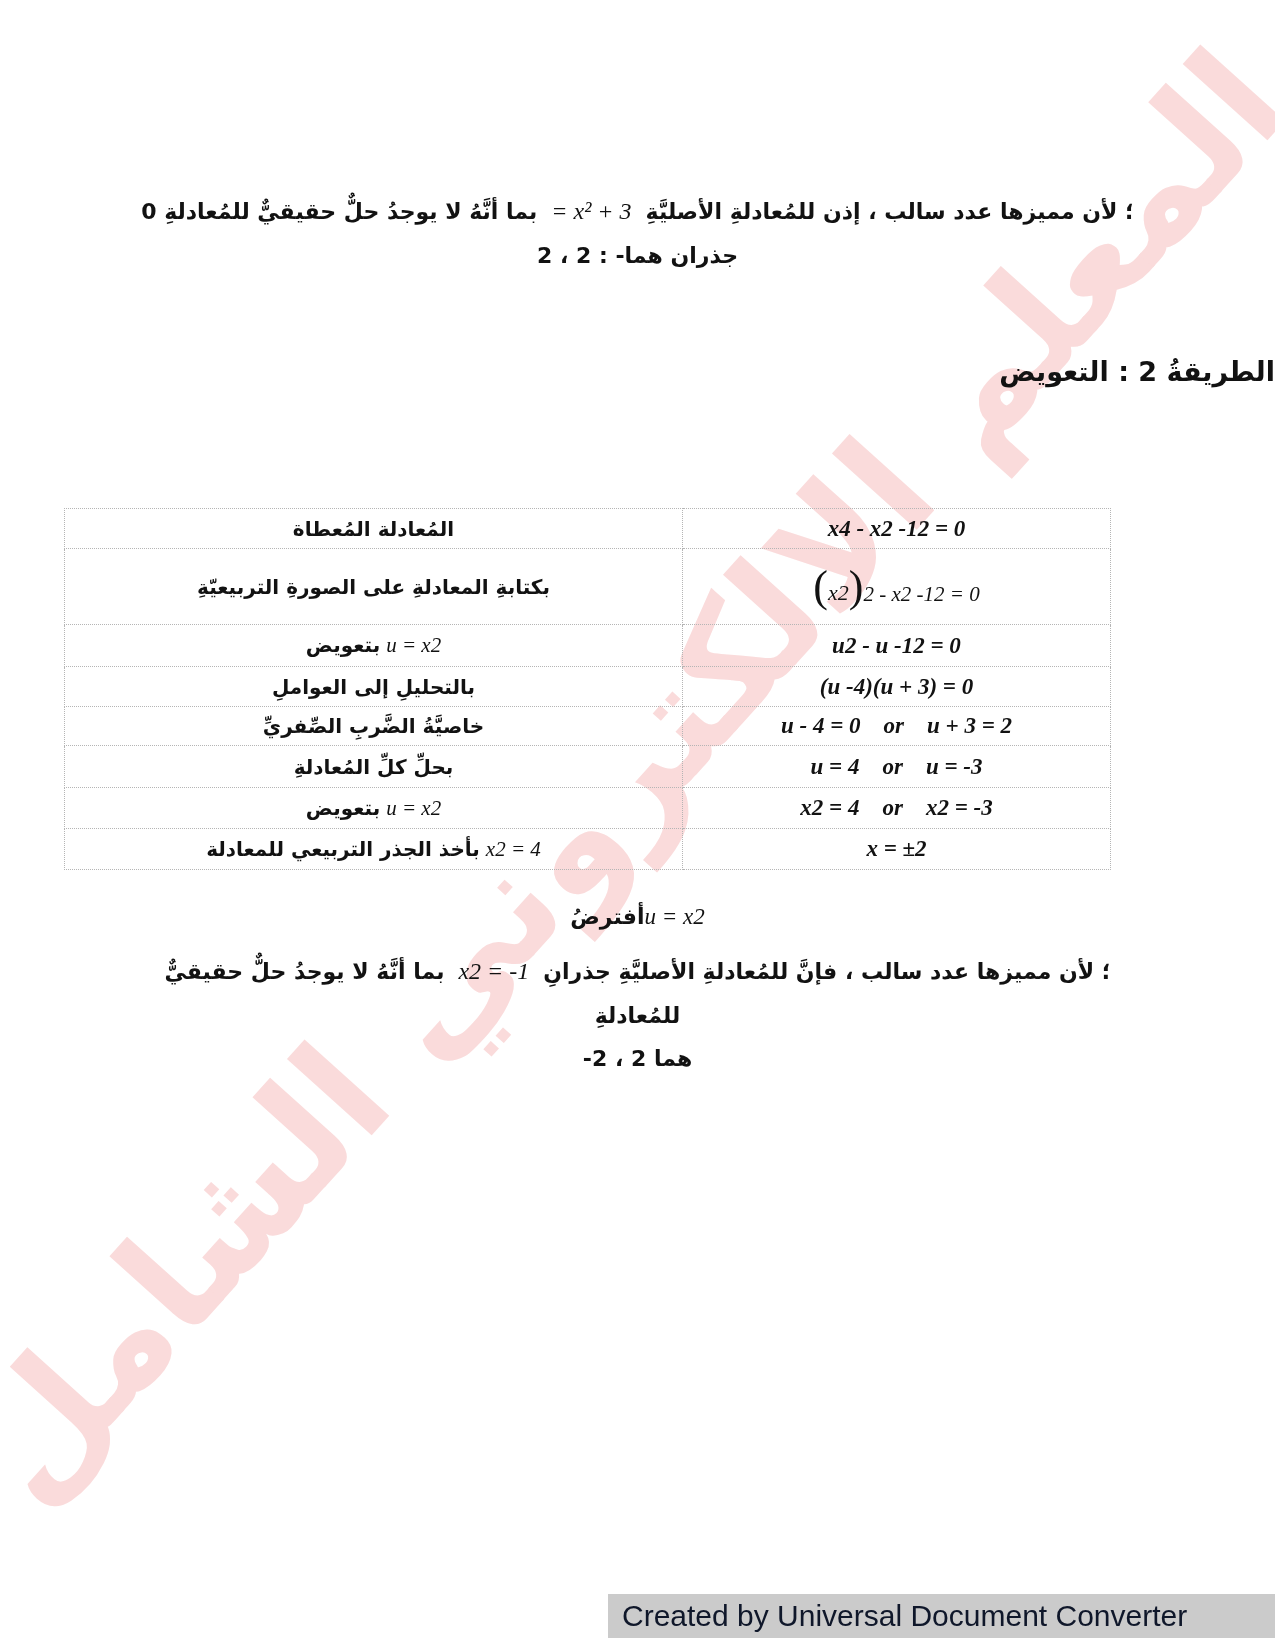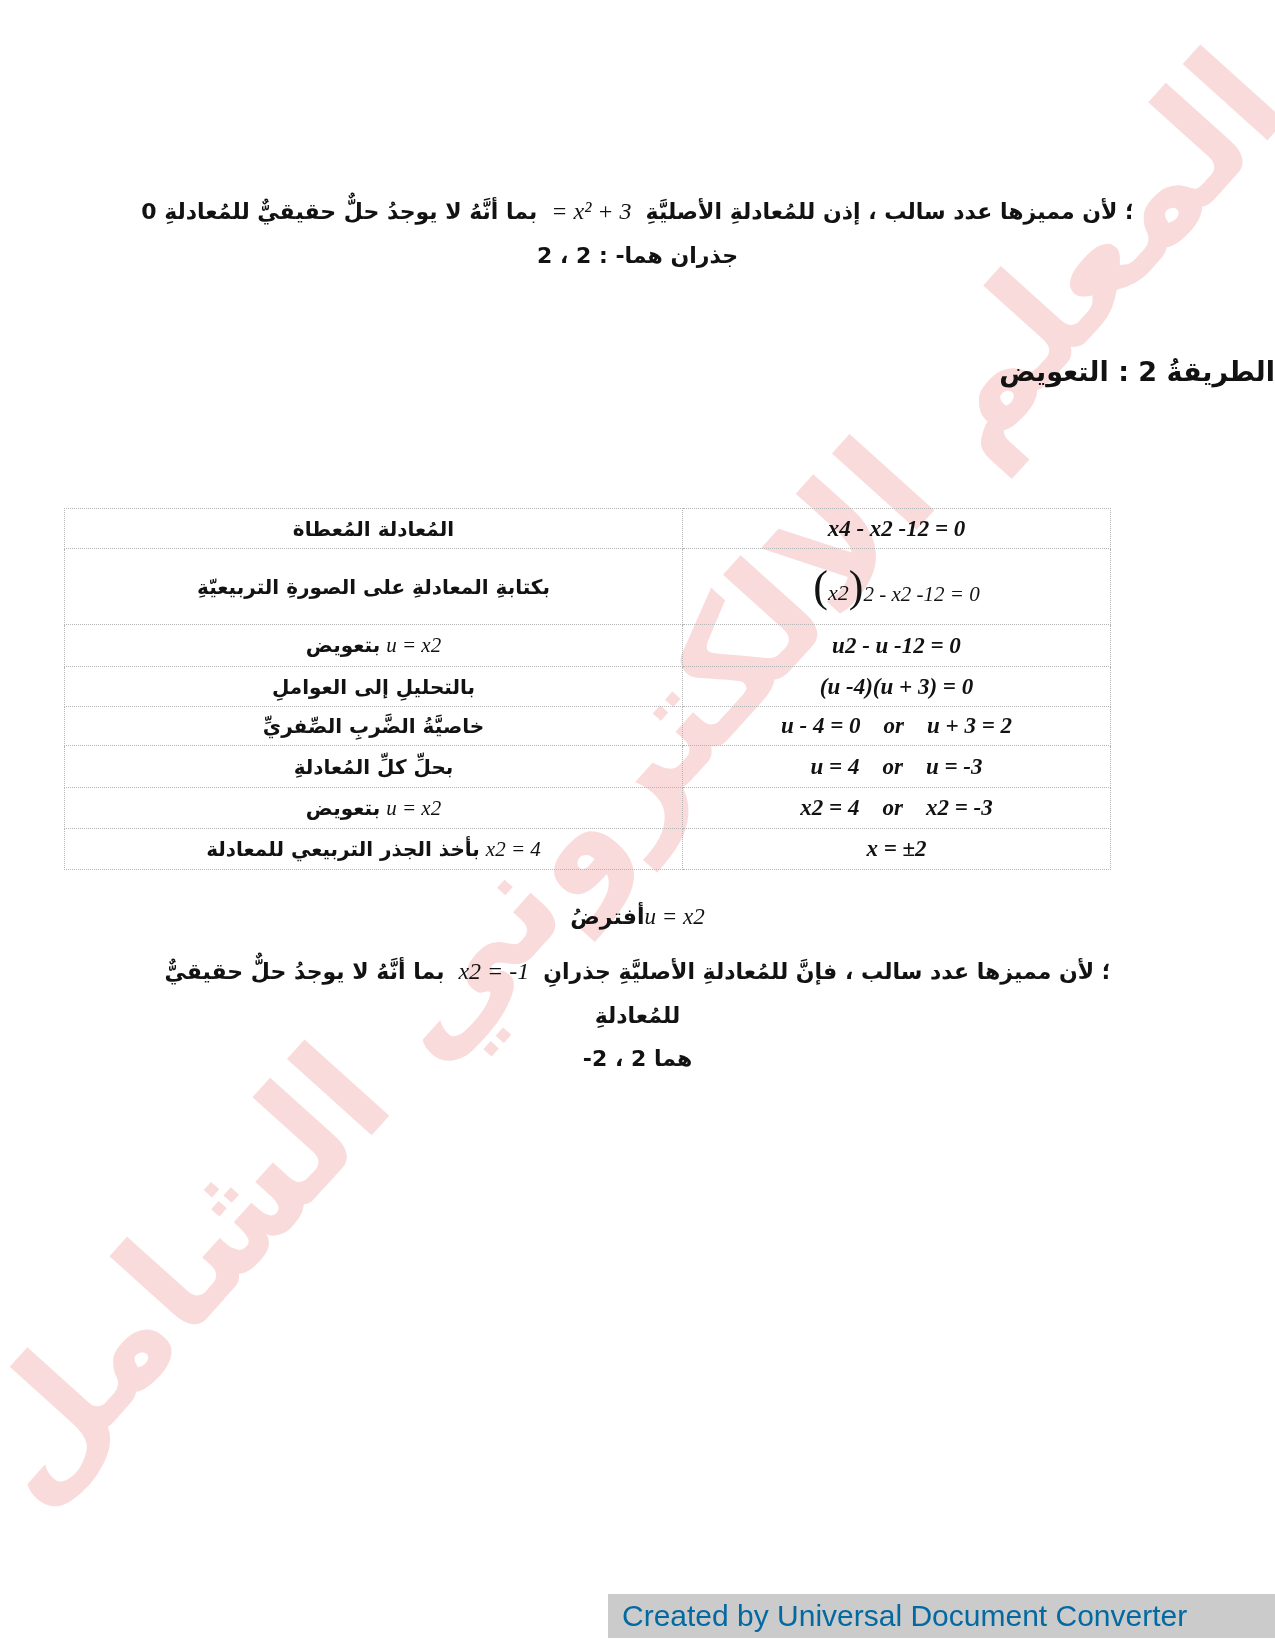--- a/index.html
+++ b/index.html
@@ -58,21 +58,21 @@
     font-size:22px;font-weight:bold;direction:ltr;
   }
   .assume .math{font-size:23px;}
   
   .footer{
     position:absolute;left:608px;right:0;top:1594px;height:44px;
     background:#cbcbcb;z-index:2;display:flex;align-items:center;
     padding-left:14px;box-sizing:border-box;
   }
   .footer span{
-    color:#0369a1;font-size:30px;font-weight:normal;
+    color:#0f172a;font-size:30px;font-weight:normal;
     font-family:"Liberation Sans", sans-serif;white-space:nowrap;
   }
 </style>
 </head>
 <body>
 
 <div class="watermark">المعلم الالكتروني الشامل</div>
 
 <div class="content">
 

